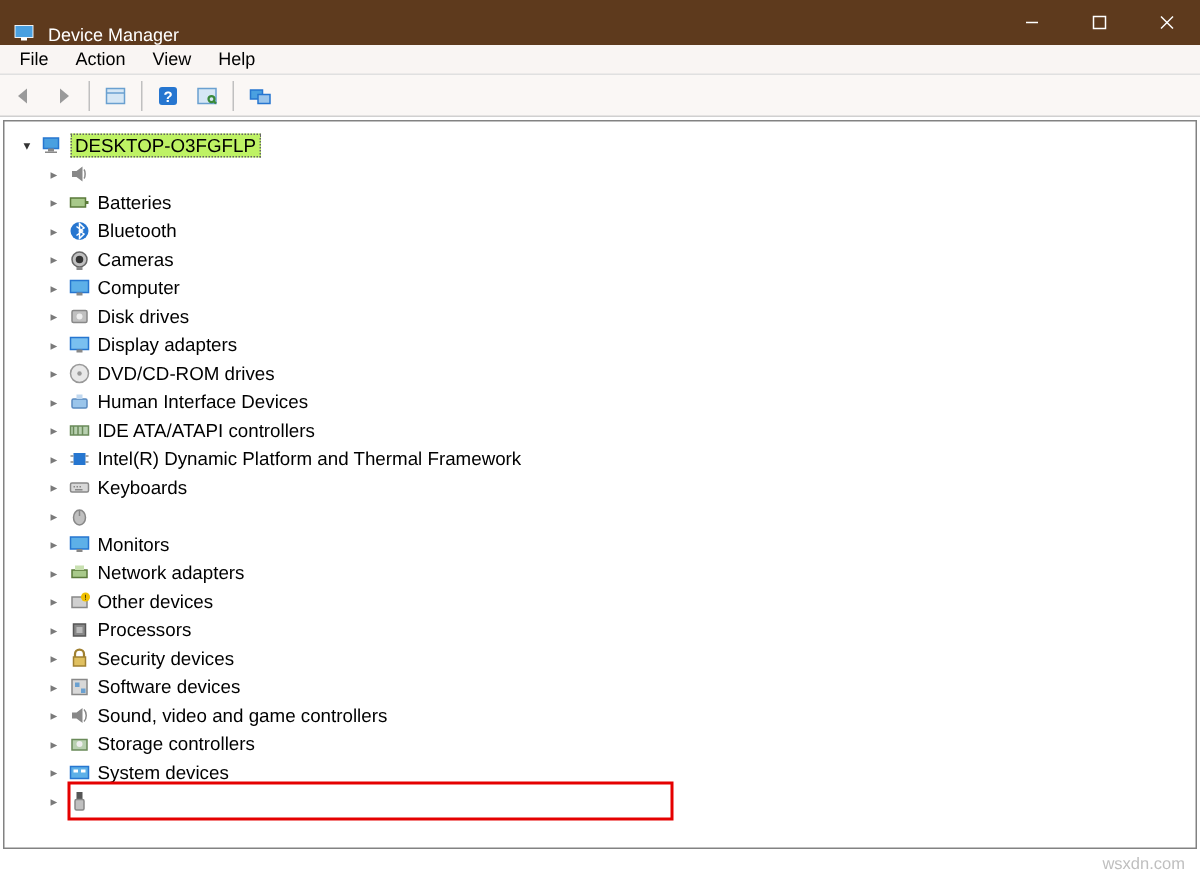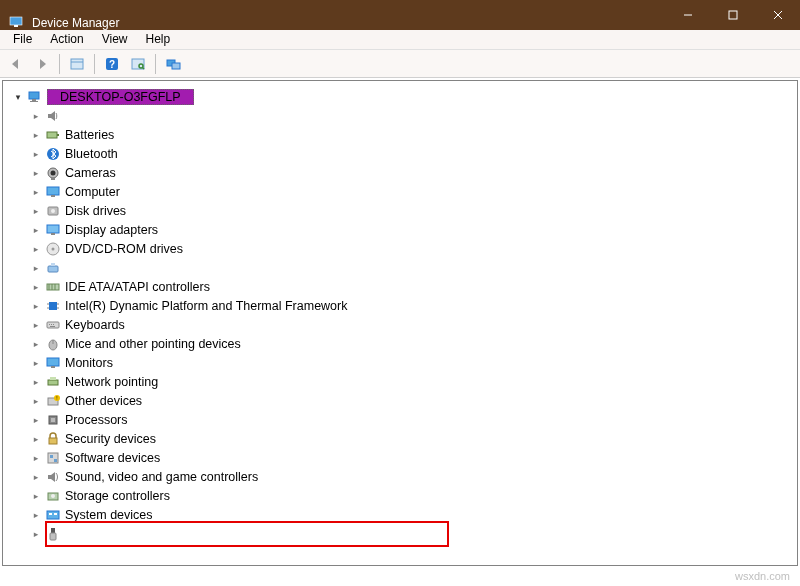--- a/index.html
+++ b/index.html
@@ -13,21 +13,21 @@
   .menubar { height: 20px; background: #f9f5f3; display: flex; align-items: flex-start; padding: 0 4px; font-size: 12px; border-bottom: 1px solid #e0e0e0; }
   .menu-item { padding: 2px 9px; }
   .toolbar { height: 28px; background: #faf7f5; display: flex; align-items: center; padding: 0 4px; gap: 2px; border-bottom: 1px solid #d0d0d0; }
   .tool-btn { width: 24px; height: 24px; display: flex; align-items: center; justify-content: center; }
   .tool-sep { width: 1px; height: 20px; background: #c0c0c0; margin: 0 3px; }
   .content { padding: 6px 8px 8px 8px; height: calc(586px - 30px - 20px - 28px - 22px); overflow: auto; border: 1px solid #828282; margin: 2px; }
   .tree { font-size: 12.5px; color: #000; }
   .row { display: flex; align-items: center; height: 19px; position: relative; }
   .expander { width: 14px; height: 14px; display: flex; align-items: center; justify-content: center; color: #7a7a7a; font-size: 9px; margin-right: 2px; }
   .root-row .expander { color: #333; }
-  .root-row .label { background: #a21caf; border: 1px dotted #666; padding: 0 12px; }
+  .root-row .label { background: #bef264; border: 1px dotted #666; padding: 0 2px; }
   .node-icon { width: 16px; height: 16px; margin-right: 4px; display: flex; align-items: center; justify-content: center; }
   .child-row { margin-left: 18px; }
   .highlight-box { border: 2.5px solid #e50000; position: absolute; left: 16px; right: 340px; top: -3px; height: 26px; pointer-events: none; }
   .footer-watermark { position: absolute; bottom: 4px; right: 10px; font-size: 11px; color: #bfbfbf; font-family: Arial, sans-serif; }
 </style>
 </head>
 <body>
 
 <div class="titlebar">
   <span class="titlebar-icon">
@@ -199,20 +199,21 @@
         <span>DVD/CD-ROM drives</span>
       </div>
       <div class="row child-row" style="position: relative;">
         <span class="expander">▸</span>
         <span class="node-icon">
           <svg width="16" height="16" viewBox="0 0 16 16">
             <rect x="3" y="6" width="10" height="6" rx="1" fill="#9ac5eb" stroke="#5a8ac0"></rect>
             <rect x="6" y="3" width="4" height="3" fill="#c0d8f0"></rect>
           </svg>
         </span>
+        <span>Human Interface Devices</span>
       </div>
       <div class="row child-row" style="position: relative;">
         <span class="expander">▸</span>
         <span class="node-icon">
           <svg width="16" height="16" viewBox="0 0 16 16">
             <rect x="2" y="5" width="12" height="6" fill="#b8d0b0" stroke="#6a8a5a"></rect>
             <line x1="4" y1="5" x2="4" y2="11" stroke="#6a8a5a"></line>
             <line x1="7" y1="5" x2="7" y2="11" stroke="#6a8a5a"></line>
             <line x1="10" y1="5" x2="10" y2="11" stroke="#6a8a5a"></line>
           </svg>
@@ -246,41 +247,40 @@
         <span>Keyboards</span>
       </div>
       <div class="row child-row" style="position: relative;">
         <span class="expander">▸</span>
         <span class="node-icon">
           <svg width="16" height="16" viewBox="0 0 16 16">
             <ellipse cx="8" cy="9" rx="4" ry="5" fill="#c0c0c0" stroke="#888"></ellipse>
             <line x1="8" y1="4" x2="8" y2="8" stroke="#888"></line>
           </svg>
         </span>
-        <span>Mice and other pointing devices</span>
       </div>
       <div class="row child-row" style="position: relative;">
         <span class="expander">▸</span>
         <span class="node-icon">
           <svg width="16" height="16" viewBox="0 0 16 16">
             <rect x="2" y="3" width="12" height="8" fill="#5db0e8" stroke="#2676d0"></rect>
             <rect x="6" y="11" width="4" height="2" fill="#888"></rect>
           </svg>
         </span>
         <span>Monitors</span>
       </div>
       <div class="row child-row" style="position: relative;">
         <span class="expander">▸</span>
         <span class="node-icon">
           <svg width="16" height="16" viewBox="0 0 16 16">
             <rect x="3" y="6" width="10" height="5" fill="#a8c98a" stroke="#5a7a3a"></rect>
             <rect x="5" y="3" width="6" height="3" fill="#c8e0b0"></rect>
           </svg>
         </span>
-        <span>Network pointing</span>
+        <span>Network adapters</span>
       </div>
       <div class="row child-row" style="position: relative;">
         <span class="expander">▸</span>
         <span class="node-icon">
           <svg width="16" height="16" viewBox="0 0 16 16">
             <rect x="3" y="5" width="10" height="7" fill="#d0d0d0" stroke="#888"></rect>
             <circle cx="12" cy="5" r="3" fill="#f0c000"></circle>
             <text x="12" y="7" text-anchor="middle" font-size="5" fill="#000">!</text>
           </svg>
         </span>

